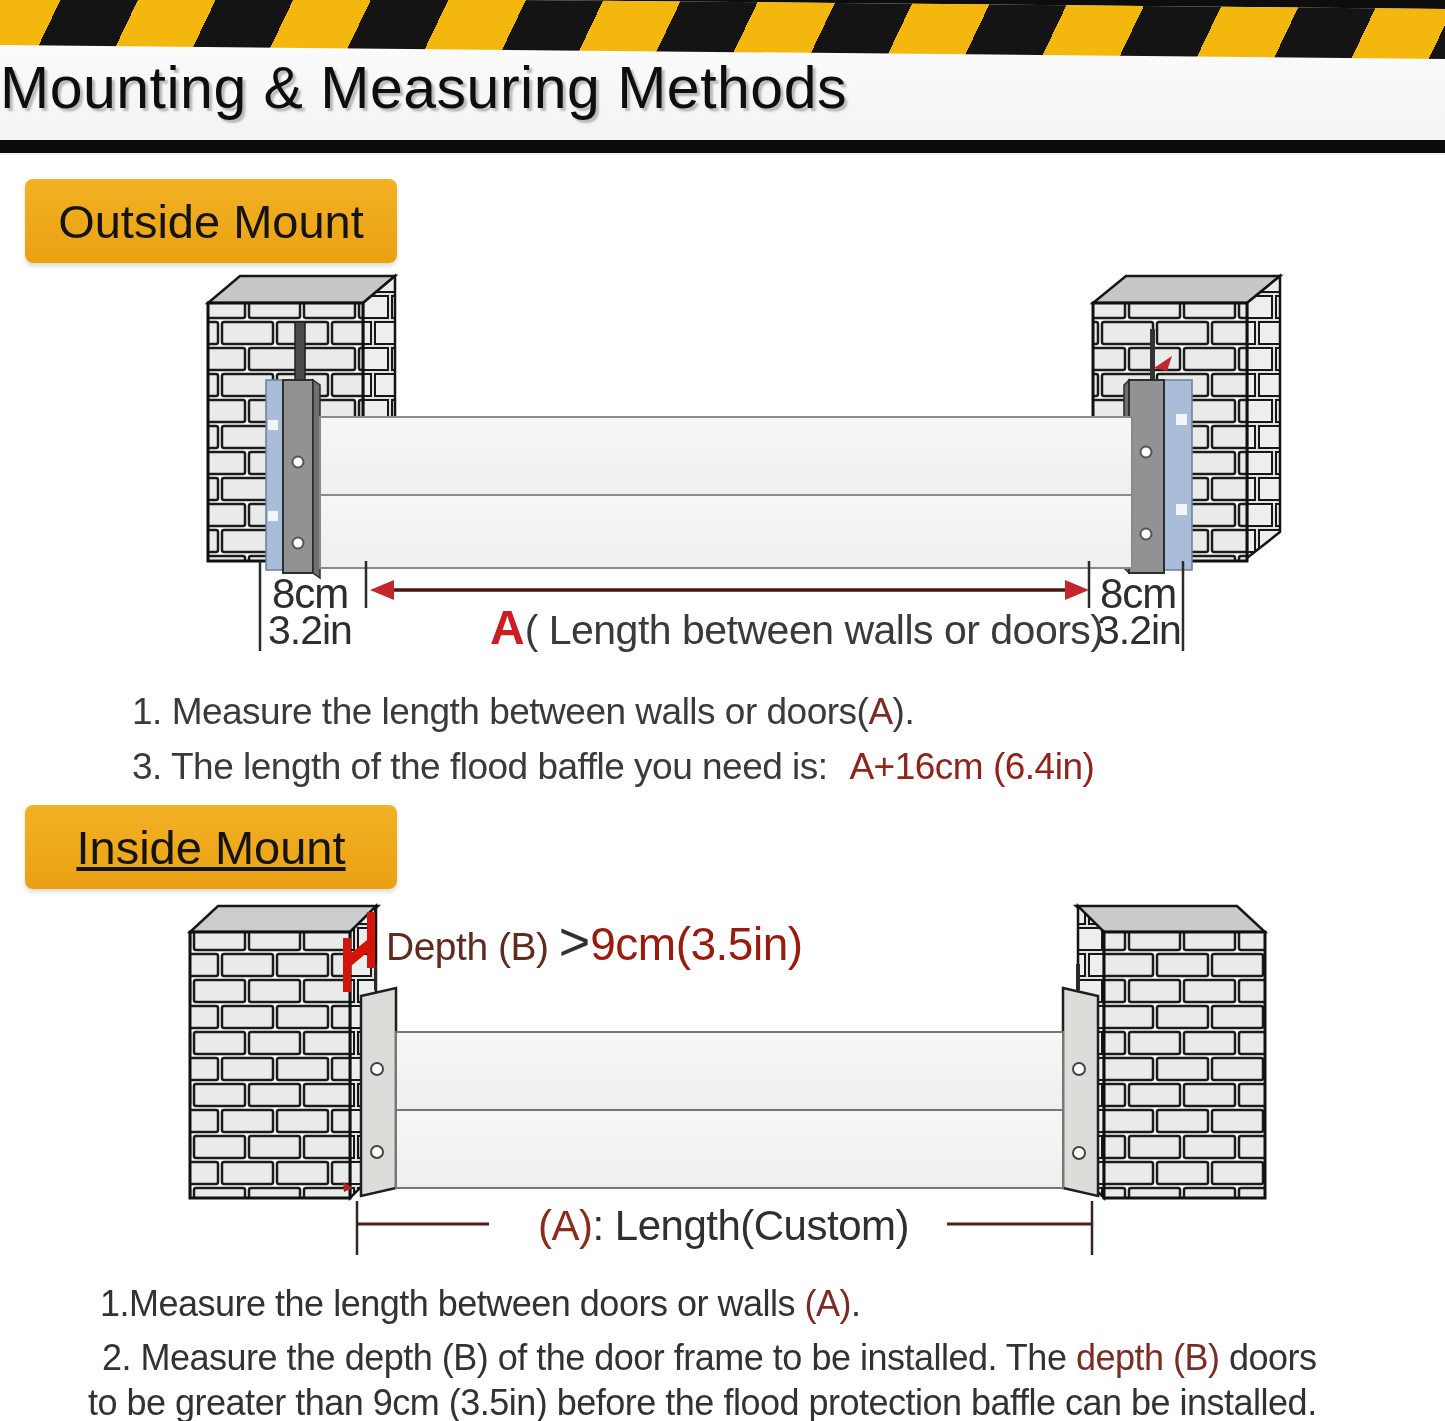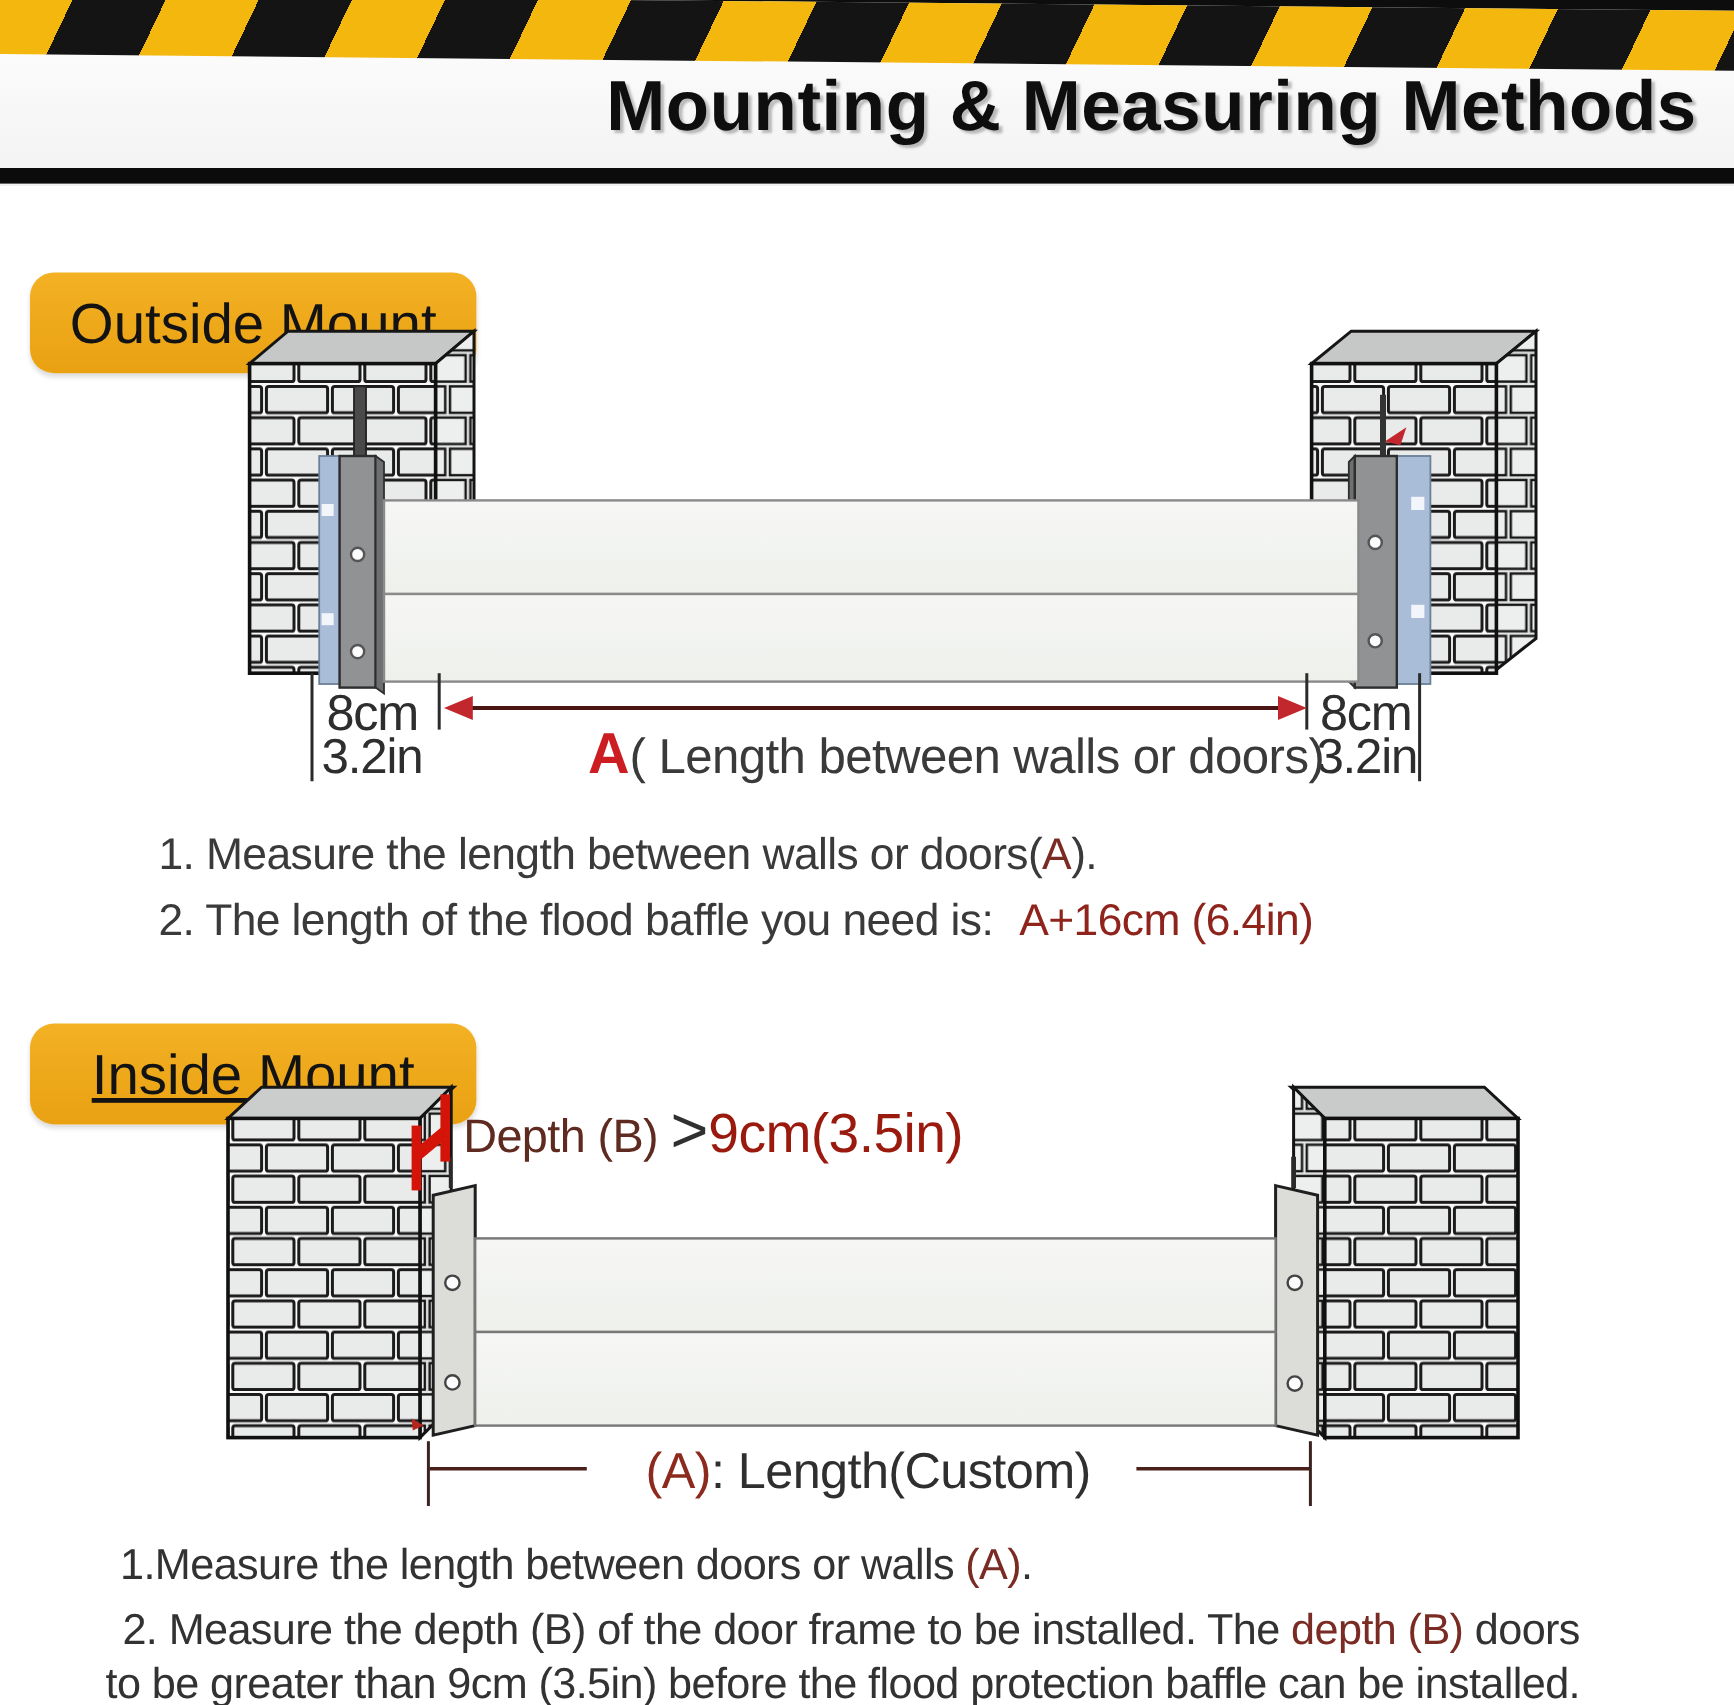--- a/index.html
+++ b/index.html
@@ -4,30 +4,30 @@
 <style>
   html,body{margin:0;padding:0;background:#ffffff;}
   .page{position:relative;width:1445px;height:1421px;background:#ffffff;overflow:hidden;
         font-family:"Liberation Sans","DejaVu Sans",sans-serif;}
 
   
   .header{position:absolute;top:0;left:0;width:1445px;height:155px;background:linear-gradient(180deg,#ffffff,#f2f2f2);overflow:hidden;}
   .hazard-band{position:absolute;top:-12px;left:-15px;width:1480px;height:64px;transform:rotate(0.55deg);}
   .hazard-top{height:14px;background:#0d0d0d;}
   .hazard-stripes{height:50px;background:repeating-linear-gradient(115deg,#f3b70d 0 70px,#141414 70px 140px);}
-  .title{position:absolute;top:54px;left:0;width:1414px;text-align:right;
-         font-size:59px;font-weight:bold;color:#0e0e0e;letter-spacing:0.5px;
+  .title{position:absolute;top:54px;left:0;width:1414px;text-align:left;
+         font-size:59px;font-weight:normal;color:#0e0e0e;letter-spacing:0.5px;
          text-shadow:3px 3px 2px rgba(110,110,110,0.45);}
   .header-bar{position:absolute;top:140px;left:0;width:1445px;height:13px;background:#0b0b0b;}
 
   
-  .badge{position:absolute;left:25px;width:372px;height:84px;border-radius:20px;
+  .badge{position:absolute;left:25px;width:372px;height:84px;border-radius:8px;
          background:linear-gradient(180deg,#f3b124,#e9a112);
          display:flex;align-items:center;justify-content:center;
-         font-size:47px;color:#131313;box-shadow:0 3px 4px rgba(0,0,0,0.15);margin-top:48px;}
+         font-size:47px;color:#131313;box-shadow:0 3px 4px rgba(0,0,0,0.15);}
   .badge-outside{top:179px;}
   .badge-inside{top:805px;text-decoration:underline;}
 
   
   .diagram{position:absolute;left:0;}
   .d1{top:268px;}
   .d2{top:900px;}
   svg text{font-family:"Liberation Sans","DejaVu Sans",sans-serif;}
   .dim-txt{font-size:42px;fill:#2e2e2e;letter-spacing:-1px;}
   .dim-txt2{font-size:41px;fill:#2e2e2e;letter-spacing:-1px;}
@@ -141,21 +141,21 @@
       <text class="dim-txt" x="272" y="340">8cm</text>
       <text class="dim-txt2" x="268" y="376">3.2in</text>
       <text class="dim-txt" x="1100" y="340">8cm</text>
       <text class="dim-txt2" x="1097" y="376">3.2in</text>
       <text x="490" y="376"><tspan class="span-a">A</tspan><tspan class="span-rest">( Length between walls or doors)</tspan></text>
     </g>
   </svg>
 
   <div class="steps steps-outside">
     <div class="step"><span>1. Measure the length between walls or doors(</span><span class="dark-red">A</span><span>).</span></div>
-    <div class="step"><span>2. The length of the flood baffle you need is: </span><span class="red-formula">A+16cm (6.4in)</span></div>
+    <div class="step"><span>3. The length of the flood baffle you need is: </span><span class="red-formula">A+16cm (6.4in)</span></div>
   </div>
 
   <div class="badge badge-inside">Inside Mount</div>
 
   <svg class="diagram d2" width="1445" height="375" viewBox="0 0 1445 375">
     <defs>
       <pattern id="brickF2" patternUnits="userSpaceOnUse" width="110" height="52">
         <rect width="110" height="52" fill="#f8f9f8"></rect>
         <g fill="#e9ebea" stroke="#1b1b1b" stroke-width="2.5">
           <rect x="2" y="2" width="51" height="22" rx="2"></rect>

